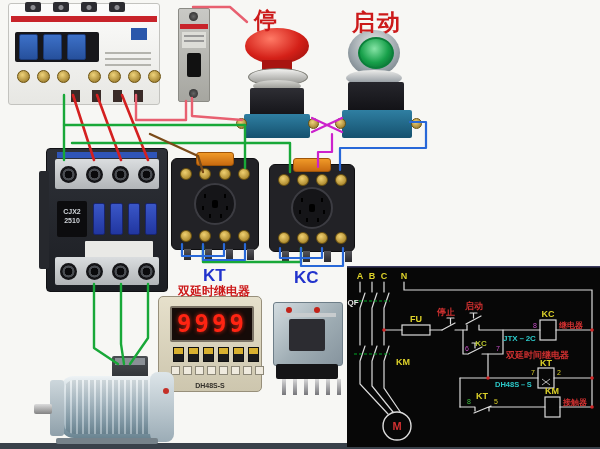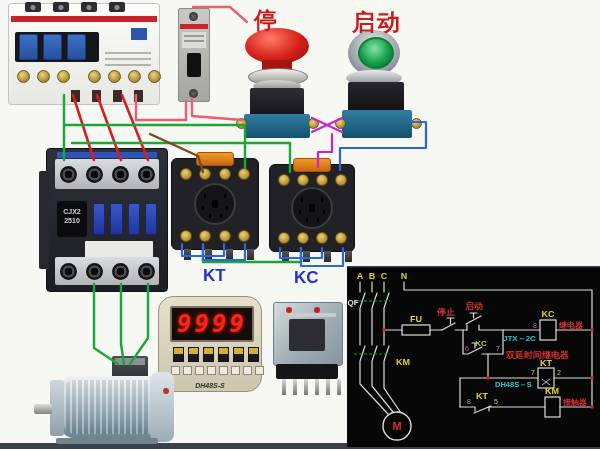--- a/index.html
+++ b/index.html
@@ -95,21 +95,21 @@
     box-shadow:-10px -8px 0 -2px #000,10px -8px 0 -2px #000,-12px 4px 0 -2px #000,12px 4px 0 -2px #000,-5px 12px 0 -2px #000,6px 12px 0 -2px #000;}
   .sk-pins{position:absolute;bottom:-11px;left:12px;display:flex;gap:14px;}
   .sk-pins span{width:7px;height:11px;background:linear-gradient(#55555a,#2a2a2e);}
 
   
   .comp-label{font-size:17px;font-weight:bold;color:#2233cc;z-index:7;}
   .timer-caption{left:164px;top:283px;width:100px;text-align:center;font-size:12px;font-weight:bold;color:#cc1818;z-index:7;}
 
   
   .timer{left:158px;top:296px;width:102px;height:94px;background:linear-gradient(#e6e0cb,#cdc6ae);
-    border:1px solid #978f7a;border-radius:15px;z-index:3;font-style:italic;}
+    border:1px solid #978f7a;border-radius:5px;z-index:3;}
   .tm-window{position:absolute;top:9px;left:11px;width:80px;height:32px;background:#150b08;border:2px solid #7b7366;
     border-radius:2px;display:flex;align-items:center;justify-content:center;}
   .tm-led{font-family:"DejaVu Sans Mono",monospace;font-size:24px;font-weight:bold;color:#ff2412;
     letter-spacing:3px;text-shadow:0 0 4px rgba(255,40,20,.8);}
   .tm-dips{position:absolute;top:50px;left:14px;display:flex;gap:4px;}
   .tm-dips span{width:9px;height:13px;background:linear-gradient(#d8b030 45%,#1a1a1c 45%);border:1px solid #111;}
   .tm-sq{position:absolute;top:69px;left:12px;display:flex;gap:3px;}
   .tm-sq span{width:7px;height:7px;background:#efeade;border:1px solid #8d8878;}
   .tm-model{position:absolute;bottom:2px;width:100%;text-align:center;font-size:7px;font-weight:bold;color:#33302a;}
 
@@ -292,20 +292,21 @@
     <div class="sk-pins">
         <span></span>
         <span></span>
         <span></span>
         <span></span>
       </div>
   </div>
 
   <div class="abs comp-label" style="left:203px;top:266px;">KT</div>
   <div class="abs comp-label" style="left:294px;top:268px;">KC</div>
+  <div class="abs timer-caption">双延时继电器</div>
 
   <div class="abs timer">
     <div class="tm-window">
       <span class="tm-led">9999</span>
     </div>
     <div class="tm-dips">
         <span></span>
         <span></span>
         <span></span>
         <span></span>

